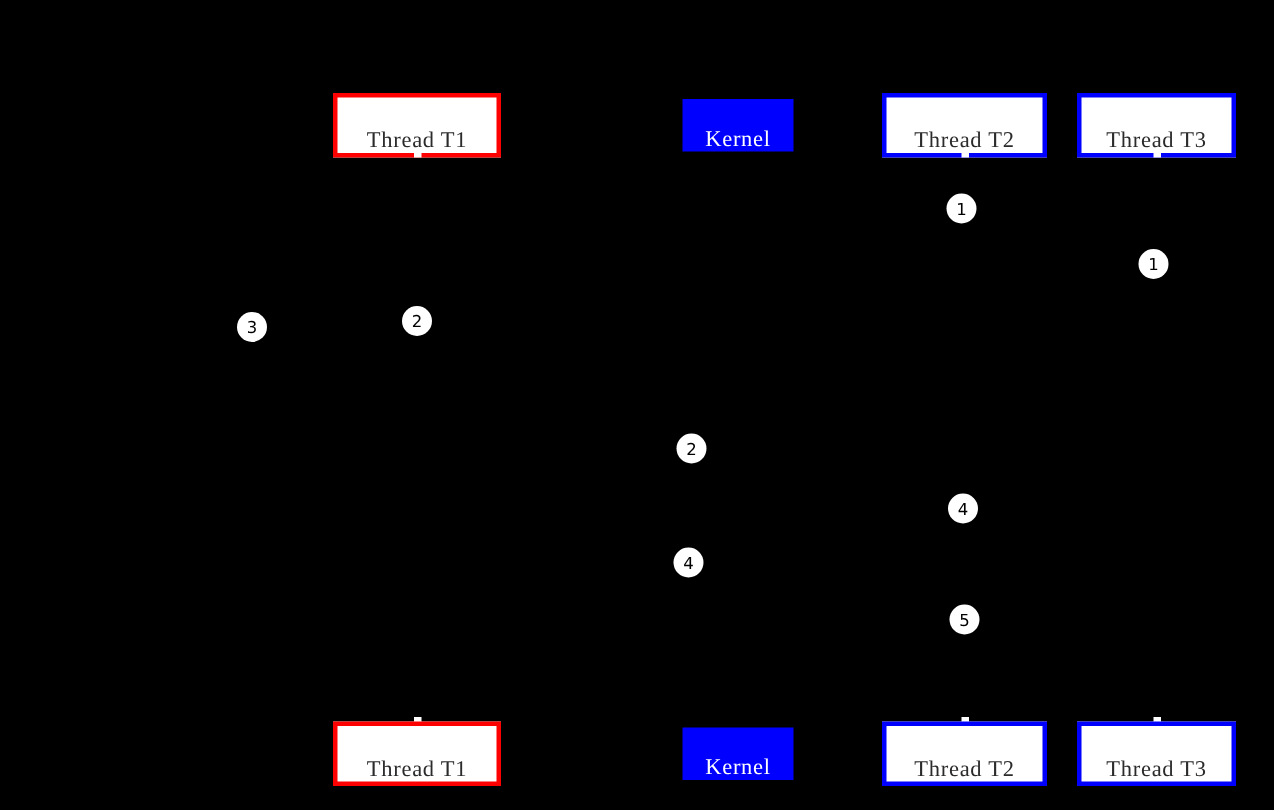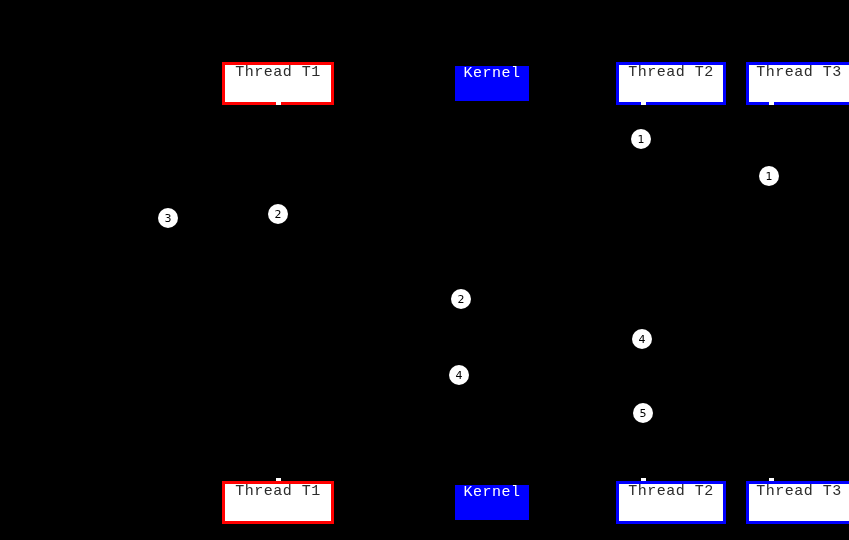--- a/index.html
+++ b/index.html
@@ -14,39 +14,38 @@
     background: #000000;
     overflow: hidden;
     font-family: "DejaVu Sans Mono", "Liberation Mono", monospace;
   }
 
   
   .lane-box {
     position: absolute;
     box-sizing: border-box;
     display: flex;
-    align-items: flex-start;
+    align-items: flex-end;
     justify-content: center;
     background: #ffffff;
     border: 3px solid #ff0000;
-    font-family: Liberation Mono, monospace;
+    font-family: Liberation Serif, serif;
     font-size: 15px;
     letter-spacing: 0.5px;
     white-space: nowrap;
   }
   .lane-box.red {
     border-color: #ff0000;
     background: #ffffff;
   }
   .lane-box.red .lane-label { color: #2b2b2b; }
 
   .lane-box.blue {
     border-color: #0000ff;
     background: #ffffff;
-    margin-left: 28px;
   }
   .lane-box.blue .lane-label { color: #2b2b2b; }
 
   .lane-box.filled {
     border: none;
     background: #0000ff;
     margin-left: 32px;
   }
   .lane-box.filled .lane-label { color: #ffffff; }
 

